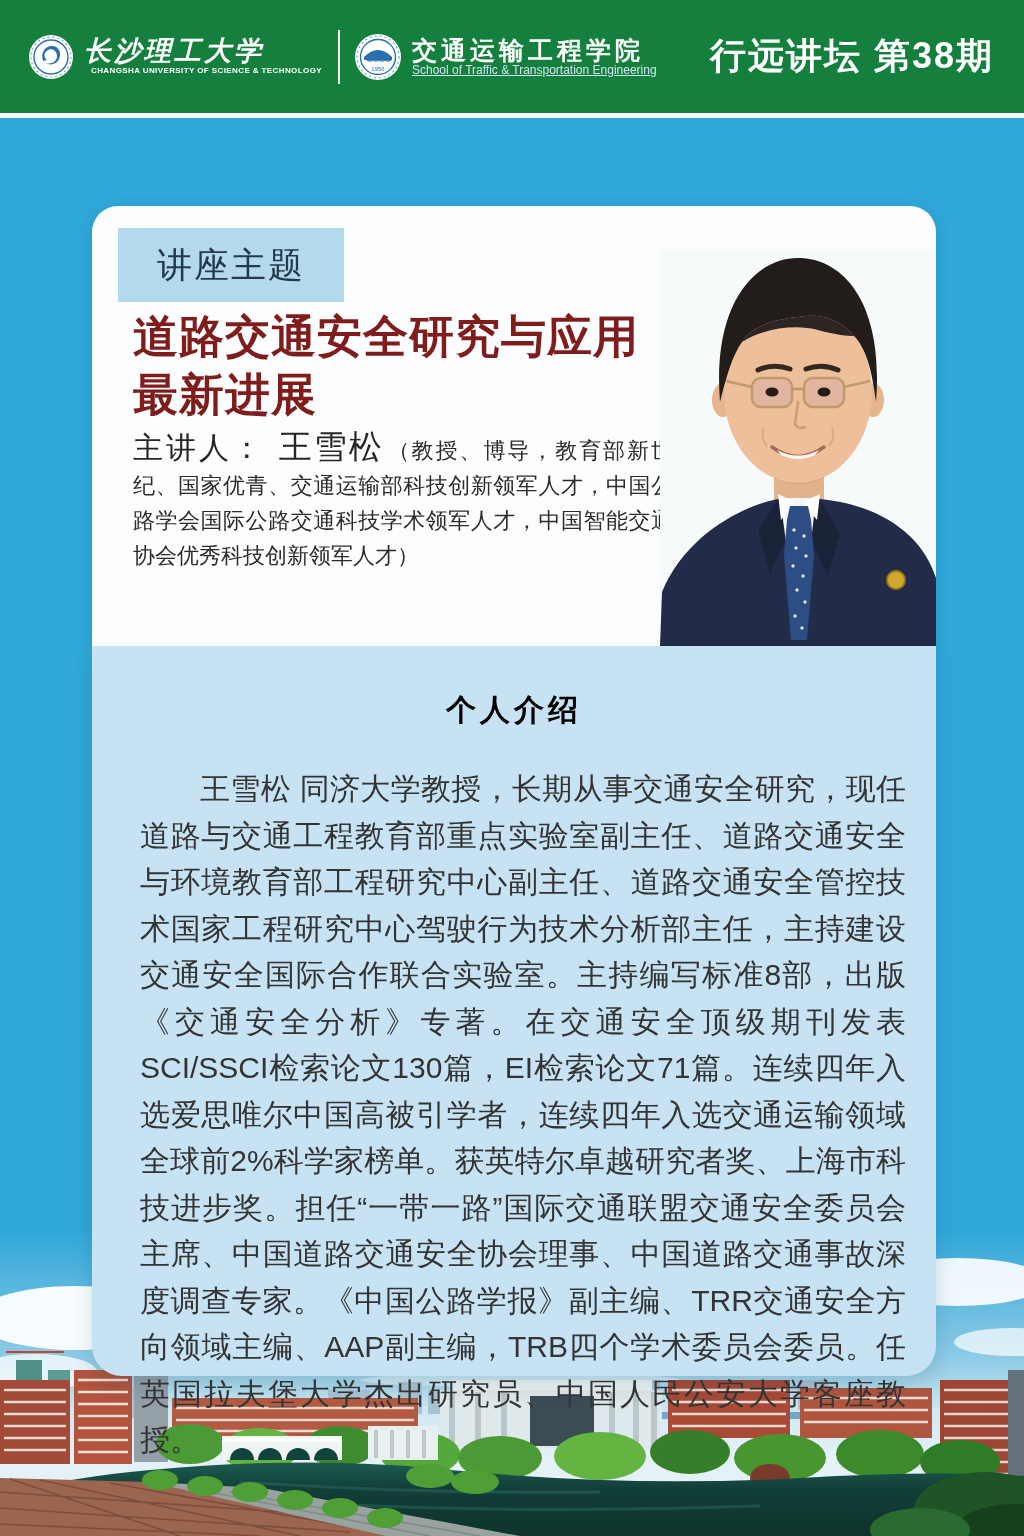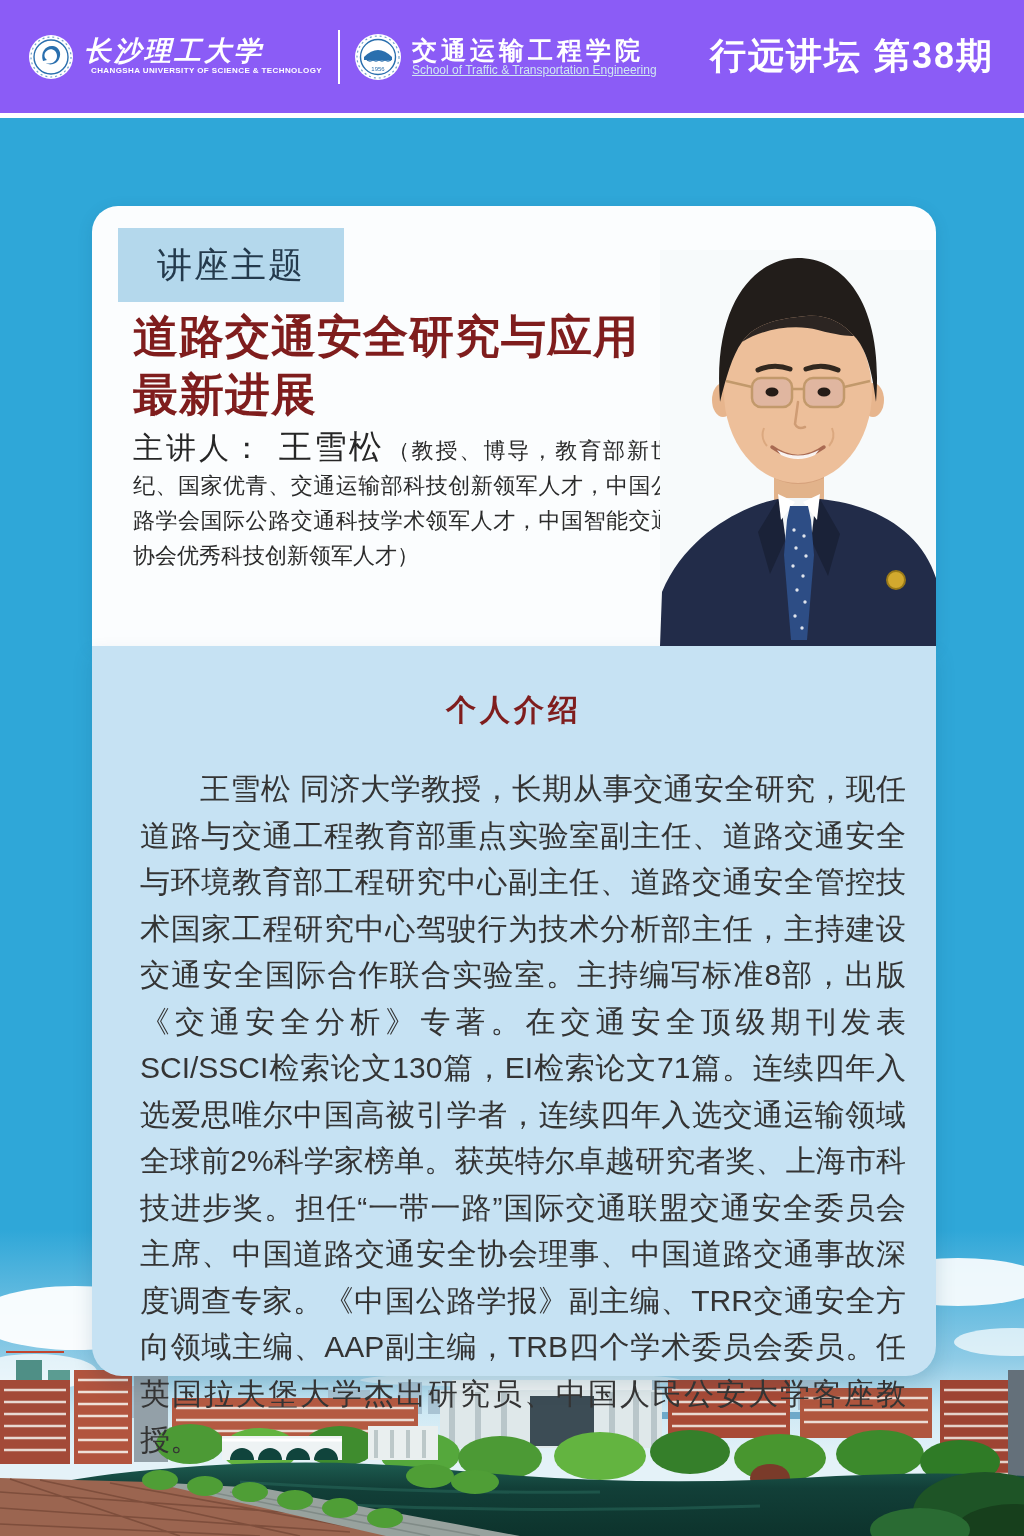--- a/index.html
+++ b/index.html
@@ -5,21 +5,21 @@
   html,body{margin:0;padding:0;background:#666;}
   *{box-sizing:border-box;}
   .poster{
     position:relative;width:1024px;height:1536px;overflow:hidden;
     background:#2fa7d8;
     font-family:"Liberation Sans","DejaVu Sans",sans-serif;
   }
   
   .header{
     position:absolute;left:0;top:0;width:100%;height:113px;
-    background:#8b5cf6;z-index:6;
+    background:#15803d;z-index:6;
     display:flex;align-items:center;justify-content:space-between;
     padding:0 30px 0 28px;
   }
   .header-sep{position:absolute;left:0;top:113px;width:100%;height:5px;background:#ffffff;z-index:6;}
   .logo-group{display:flex;align-items:center;}
   .uni-logo{width:46px;height:46px;flex:0 0 auto;}
   .uni-name{margin-left:10px;color:#fff;}
   .uni-name-zh{
     font-family:"Liberation Serif","DejaVu Serif",serif;
     font-size:27px;font-weight:bold;font-style:italic;letter-spacing:3px;line-height:28px;white-space:nowrap;
@@ -61,21 +61,21 @@
   .sp-titles{font-size:22px;color:#2b2b2b;}
   .meta{margin:7px 0 0 0;font-size:29px;line-height:36px;white-space:nowrap;color:#262626;}
   .meta .m-label{letter-spacing:1px;margin-right:10px;}
   .photo{
     position:absolute;left:660px;top:250px;width:276px;height:396px;z-index:4;overflow:hidden;
   }
   .photo svg{display:block;width:100%;height:100%;}
   
   .profile-heading{
     position:absolute;left:92px;top:690px;width:844px;z-index:4;
-    text-align:center;font-size:30px;font-weight:bold;color:#7f1d1d;letter-spacing:4px;
+    text-align:center;font-size:30px;font-weight:bold;color:#000000;letter-spacing:4px;
   }
   .profile-body{
     position:absolute;left:140px;top:766px;width:766px;z-index:4;
     font-size:30px;line-height:46.5px;color:#343434;
     text-align:justify;text-indent:2em;margin:0;
   }
   
   .campus{position:absolute;left:0;top:1230px;width:1024px;height:306px;z-index:1;}
   .campus svg{display:block;width:100%;height:100%;}
 </style>

